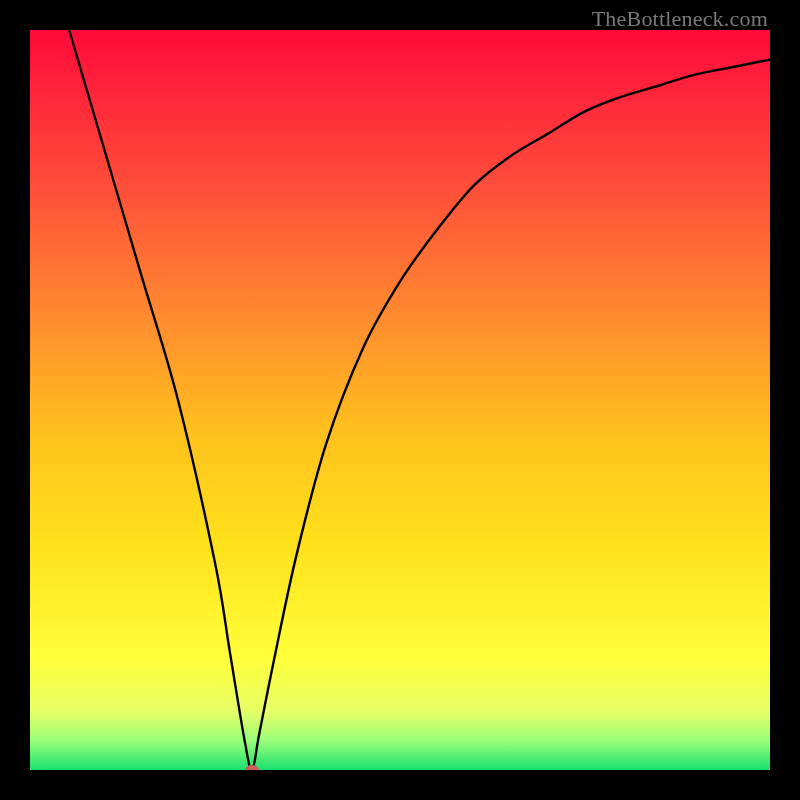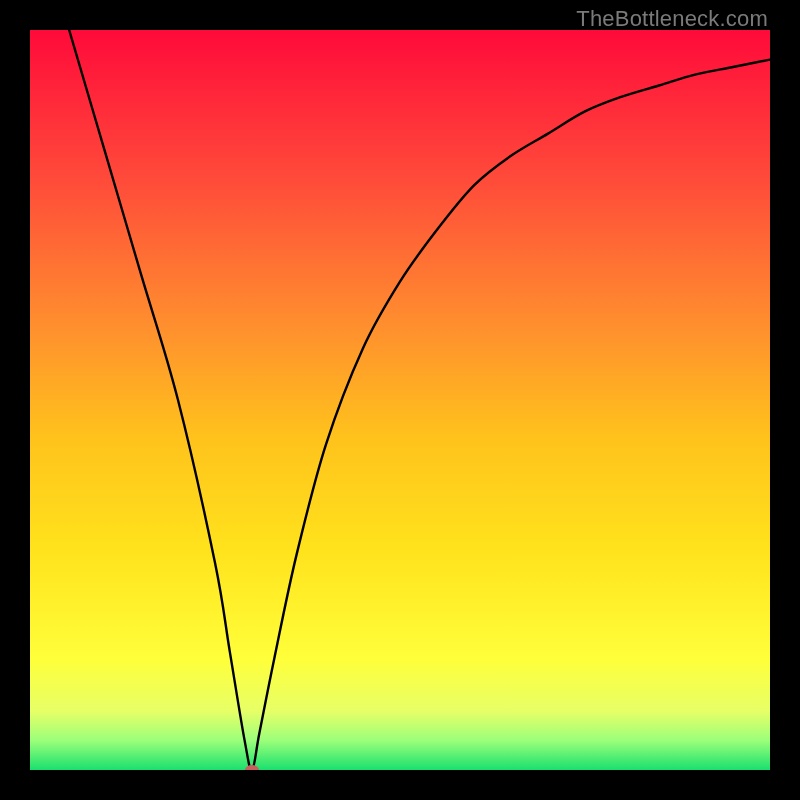--- a/index.html
+++ b/index.html
@@ -32,21 +32,21 @@
     position: absolute;
     left: 0;
     top: 0;
     width: 100%;
     height: 100%;
   }
   .watermark {
     position: absolute;
     top: 6px;
     right: 32px;
-    font-family: Liberation Sans, sans-serif;
+    font-family: Liberation Serif, serif;
     font-size: 22px;
     color: #7a7a7a;
     letter-spacing: 0.2px;
     user-select: none;
   }
   .min-marker {
     position: absolute;
     width: 14px;
     height: 10px;
     background: #c86060;

